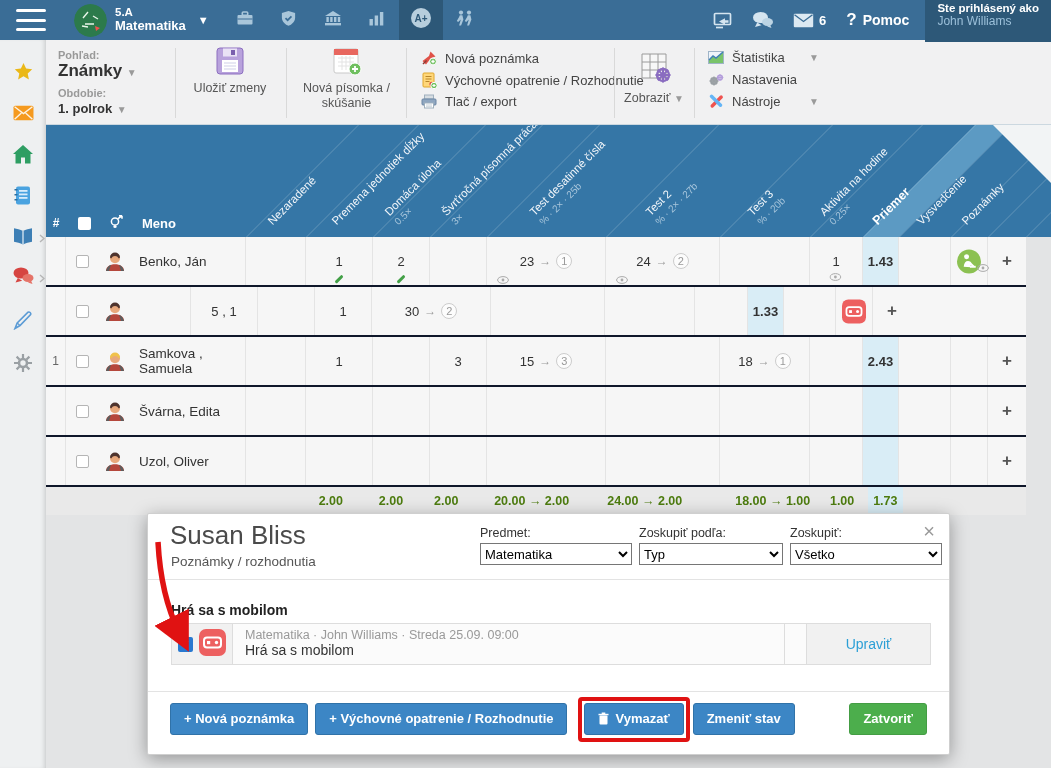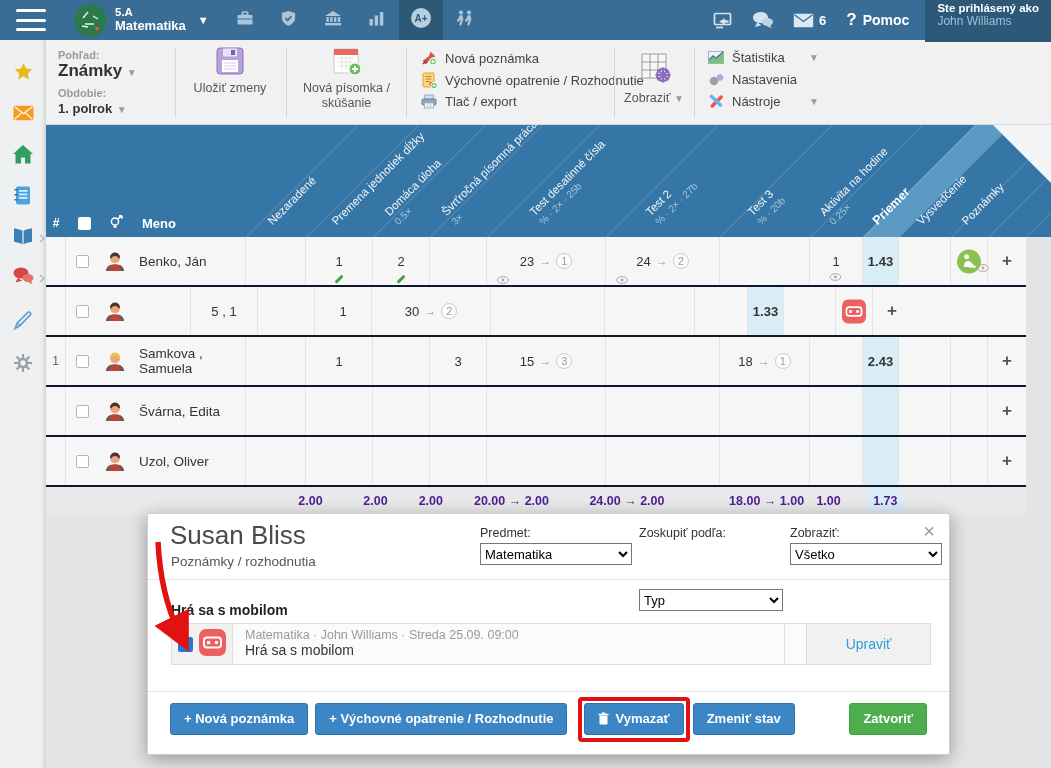--- a/index.html
+++ b/index.html
@@ -81,21 +81,21 @@
   .grline { display:flex; align-items:center; gap:5px; }
   .garr { color:#999; font-size:12px; }
   .gcircle { display:inline-flex; align-items:center; justify-content:center; width:16px; height:16px;
     border:1px solid #ccc; border-radius:50%; background:#fcfcfc; color:#999; font-size:11px; }
   .subicons { position:absolute; bottom:1px; left:10px; display:flex; gap:3px; }
   .cicon { position:absolute; bottom:1px; left:50%; transform:translateX(-55%); }
   .pencil { width:2.5px; height:10px; background:#43a047; border-radius:2px; transform:rotate(45deg); }
   .plus { font-size:17px; color:#555; font-weight:bold; cursor:pointer; }
   .rowicon { position:relative; width:24px; height:24px; display:flex; align-items:center; justify-content:center; cursor:pointer; }
   .gfoot { display:flex; height:28px; width:980px; background:var(--footer-bg,#e9e9e9); align-items:center; }
-  .fc { text-align:left; font-size:12.5px; font-weight:bold; color:#4c1d95; }
+  .fc { text-align:center; font-size:12.5px; font-weight:bold; color:#4d7c0f; }
   .fc.avgcol { background:var(--priemer-cell,#d9edf6); height:100%; display:flex; align-items:center; justify-content:center; }
 
   
   .modal { position:absolute; left:147px; top:513px; width:803px; height:242px; background:#fff;
     border:1px solid #cfcfcf; border-radius:2px; box-shadow:0 4px 18px rgba(0,0,0,.35); z-index:50; }
   .m-title { position:absolute; left:22px; top:6px; font-size:26px; color:#4a4a4a; }
   .m-sub { position:absolute; left:23px; top:40px; font-size:13.5px; color:#555; }
   .m-close { position:absolute; right:14px; top:6px; font-size:20px; color:#999; cursor:pointer; }
   .m-selects { position:absolute; left:332px; top:12px; display:flex; gap:7px; }
   .selgrp { display:flex; flex-direction:column; }
@@ -733,26 +733,26 @@
 
   <div class="modal">
     <div class="m-title">Susan Bliss</div>
     <div class="m-sub">Poznámky / rozhodnutia</div>
     <div class="m-close">×</div>
     <div class="m-selects" id="modalSelects">
         <div class="selgrp" style="width: 152px;">
           <label>Predmet:</label>
           <select><option value="Matematika" selected="">Matematika</option></select>
         </div>
-        <div class="selgrp" style="width: 144px; gap: 46px;">
+        <div class="selgrp" style="width: 144px;">
           <label>Zoskupiť podľa:</label>
           <select><option value="Typ" selected="">Typ</option></select>
         </div>
         <div class="selgrp" style="width: 152px;">
-          <label>Zobraziť:</label>
+          <label>Zoskupiť:</label>
           <select><option value="Všetko" selected="">Všetko</option></select>
         </div>
       </div>
     <div class="m-div" style="top:65px"></div>
     <div class="m-group">Hrá sa s mobilom</div>
     <div class="m-row">
       <div class="mc1">
         <div class="mcb">✓</div>
         <span>
           <svg width="27" height="27" viewBox="0 0 27 27">

